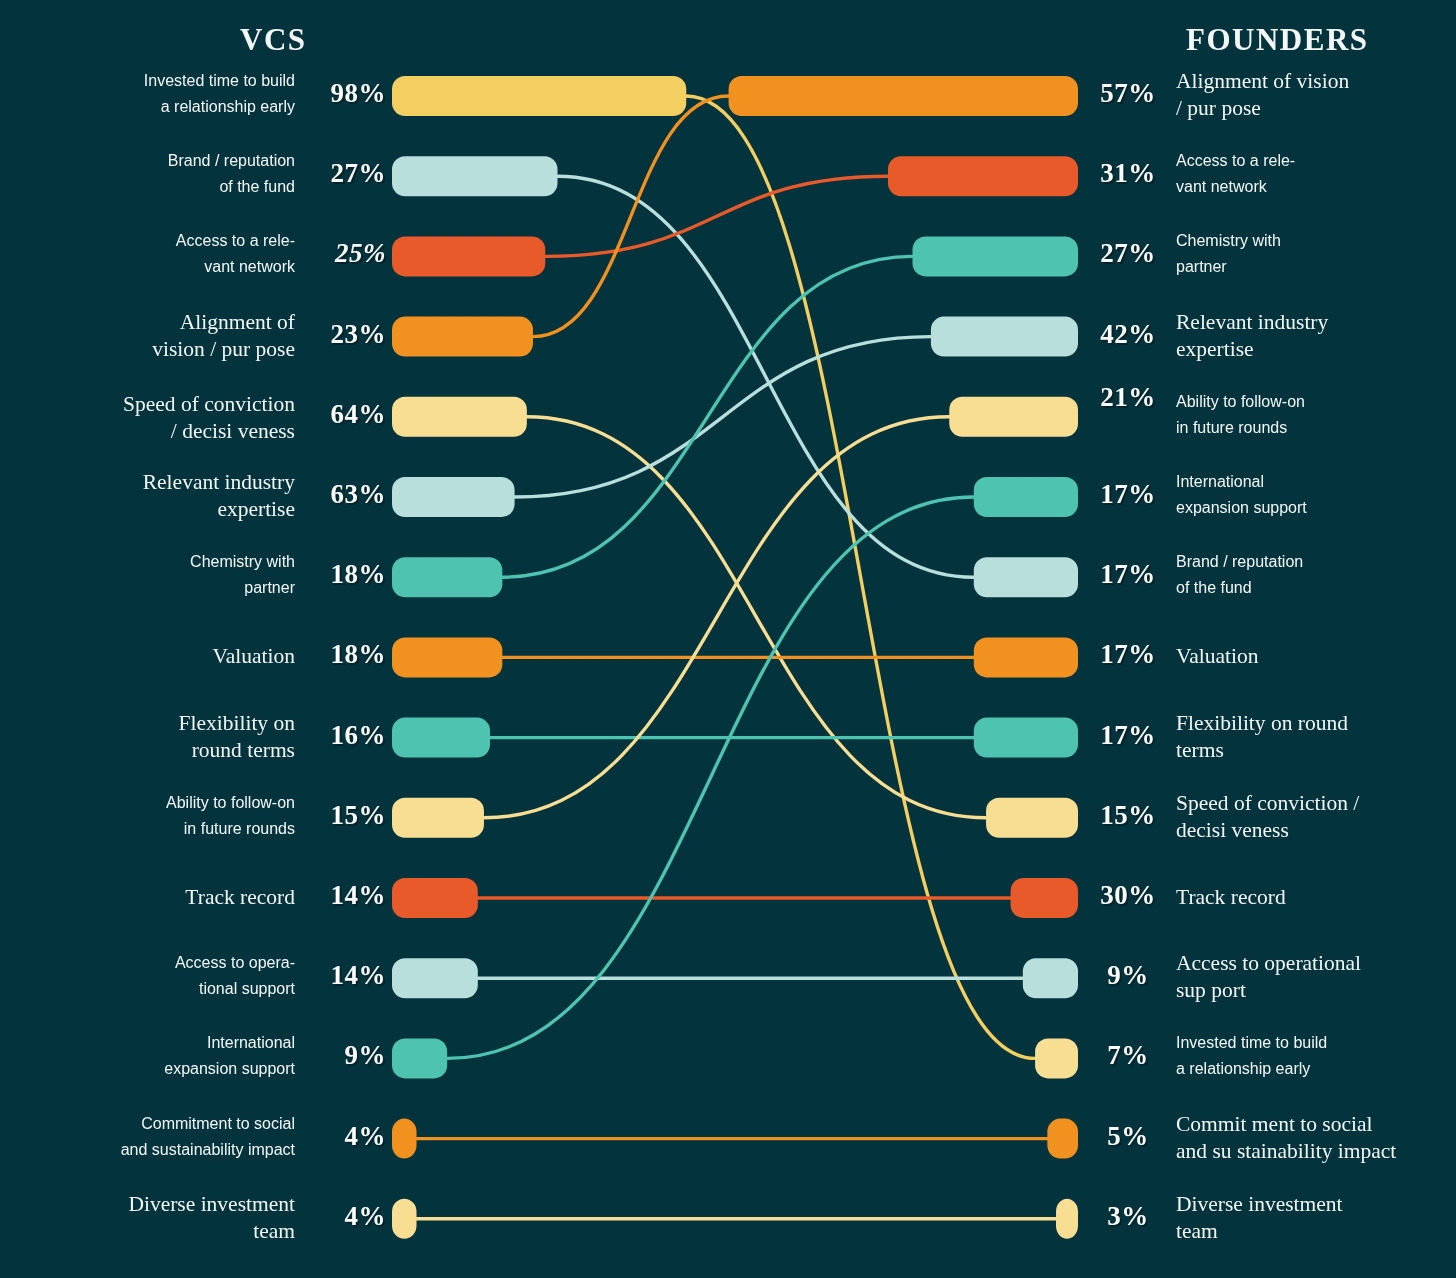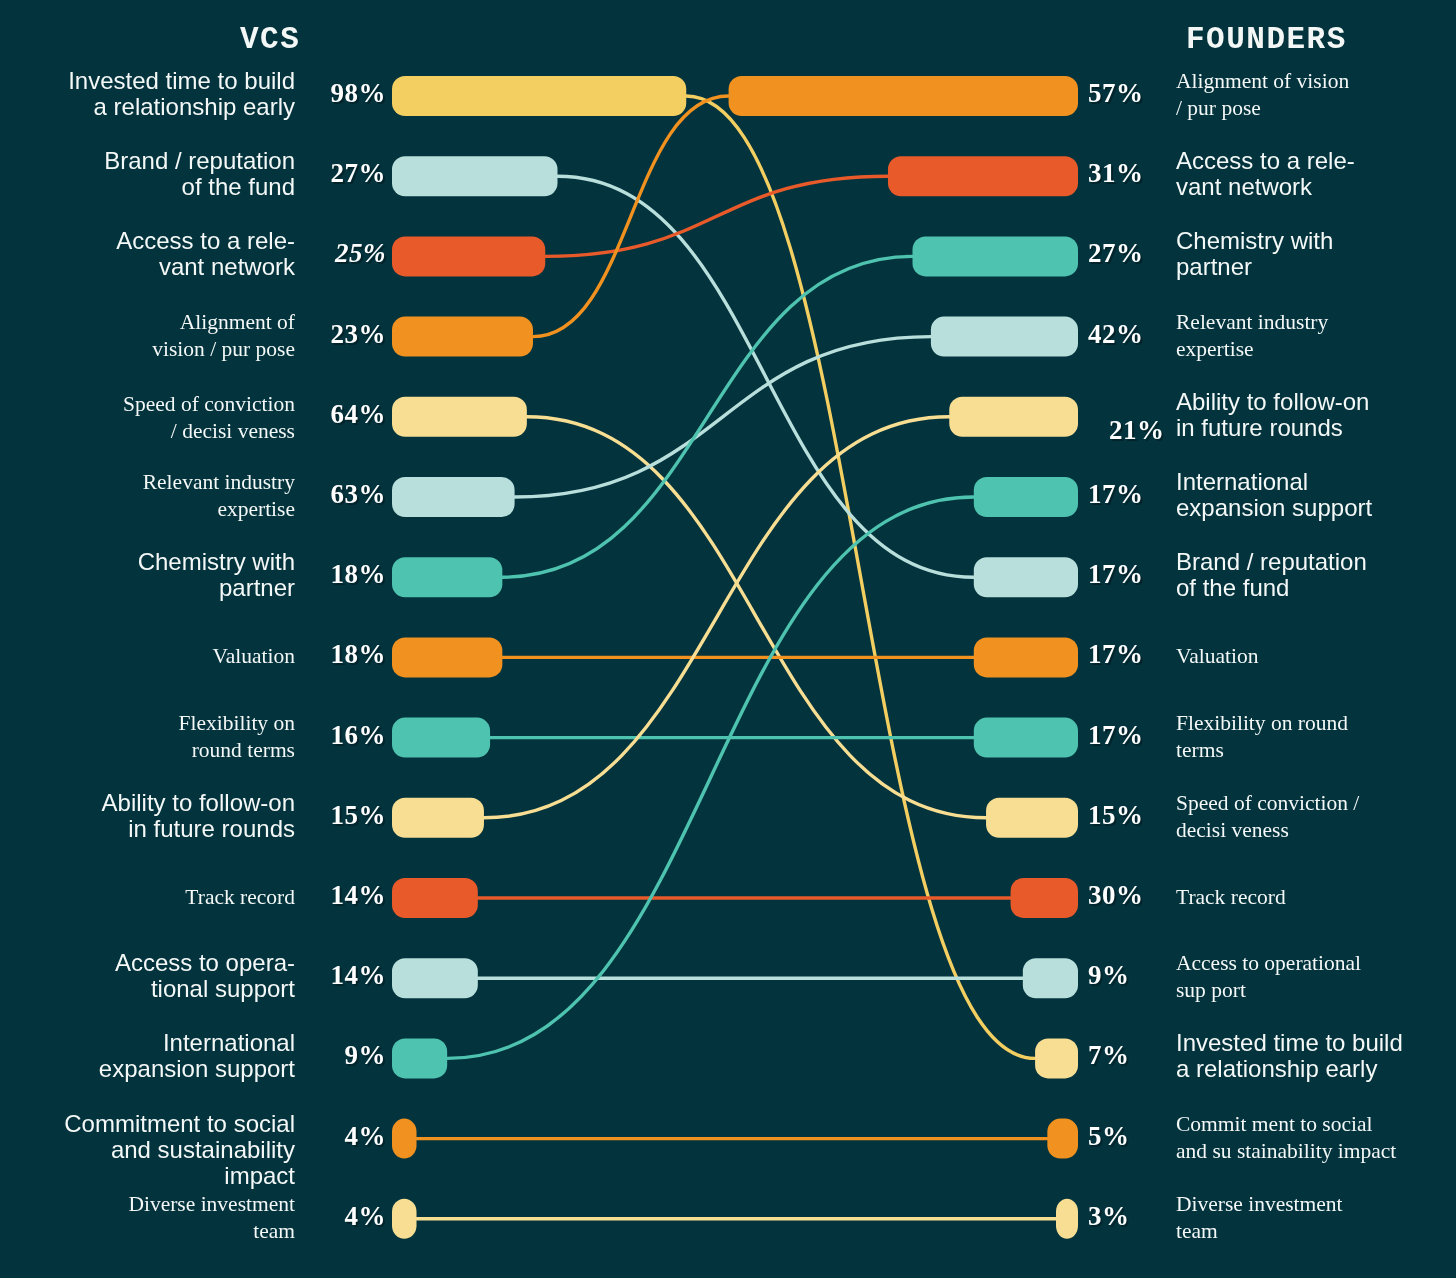--- a/index.html
+++ b/index.html
@@ -9,51 +9,51 @@
     font-family:"Liberation Sans", sans-serif;
     overflow:hidden;
     position:relative;
   }
   #stage{position:absolute;inset:0;}
   svg#chart{position:absolute;left:0;top:0;width:1456px;height:1278px;}
 
   .hdr{
     position:absolute;
     color:#F3F7F6;
-    font-family:Liberation Mono, monospace;
+    font-family:Liberation Serif, serif;
     font-weight:700;
     font-size:31px;
     letter-spacing:1.5px;
   }
   #hdr-left{left:240px;top:22px;}
   #hdr-right{left:1186px;top:22px;}
 
   .row-label{
     position:absolute;
     color:#F4F8F7;
-    font-size:24px;
+    font-size:16px;
     line-height:26px;
     width:250px;
   }
   .row-label.left{text-align:right;left:45px;}
   .row-label.right{text-align:left;left:1176px;width:268px;}
   .serif{font-family:"Liberation Serif", serif;font-size:21.5px;line-height:27px;}
   .sans{font-family:"Liberation Sans", sans-serif;}
 
   .pct{
     position:absolute;
     color:#FFFFFF;
     font-family:"Liberation Serif", serif;
     font-weight:700;
     font-size:27px;
     letter-spacing:0.5px;
     text-shadow:2px 2px 0 rgba(0,0,0,0.30);
   }
   .pct.left{text-align:right;width:70px;left:316px;}
-  .pct.right{text-align:left;width:80px;left:1088px;}
+  .pct.right{text-align:center;width:80px;left:1088px;}
 </style>
 </head>
 <body>
 
 <div id="stage">
   <svg id="chart" viewBox="0 0 1456 1278" preserveAspectRatio="none">
       <g>
         <path d="M 686.24 96 C 860.665 96, 860.665 1058.4, 1035.09 1058.4" fill="none" stroke="#F3CF62" stroke-width="3.4" stroke-linecap="round"></path>
         <path d="M 557.51 176.2 C 765.65 176.2, 765.65 577.2, 973.79 577.2" fill="none" stroke="#B8DFDB" stroke-width="3.4" stroke-linecap="round"></path>
         <path d="M 545.25 256.4 C 716.61 256.4, 716.61 176.2, 887.97 176.2" fill="none" stroke="#E85A2A" stroke-width="3.4" stroke-linecap="round"></path>
@@ -138,21 +138,21 @@
       <div class="pct left" style="top: 1200.8px;">4%</div>
       <div class="row-label right serif" style="top: 68px;">Alignment of vision<br>/ pur pose</div>
       <div class="pct right" style="top: 78px;">57%</div>
       <div class="row-label right sans" style="top: 148.2px;">Access to a rele-<br>vant network</div>
       <div class="pct right" style="top: 158.2px;">31%</div>
       <div class="row-label right sans" style="top: 228.4px;">Chemistry with<br>partner</div>
       <div class="pct right" style="top: 238.4px;">27%</div>
       <div class="row-label right serif" style="top: 308.6px;">Relevant industry<br>expertise</div>
       <div class="pct right" style="top: 318.6px;">42%</div>
       <div class="row-label right sans" style="top: 388.8px;">Ability to follow-on<br>in future rounds</div>
-      <div class="pct right" style="top: 415px; margin-left: 21px;">21%</div>
+      <div class="pct right" style="top: 382px;">21%</div>
       <div class="row-label right sans" style="top: 469px;">International<br>expansion support</div>
       <div class="pct right" style="top: 479px;">17%</div>
       <div class="row-label right sans" style="top: 549.2px;">Brand / reputation<br>of the fund</div>
       <div class="pct right" style="top: 559.2px;">17%</div>
       <div class="row-label right serif" style="top: 642.9px;">Valuation</div>
       <div class="pct right" style="top: 639.4px;">17%</div>
       <div class="row-label right serif" style="top: 709.6px;">Flexibility on round<br>terms</div>
       <div class="pct right" style="top: 719.6px;">17%</div>
       <div class="row-label right serif" style="top: 789.8px;">Speed of conviction /<br>decisi veness</div>
       <div class="pct right" style="top: 799.8px;">15%</div>

